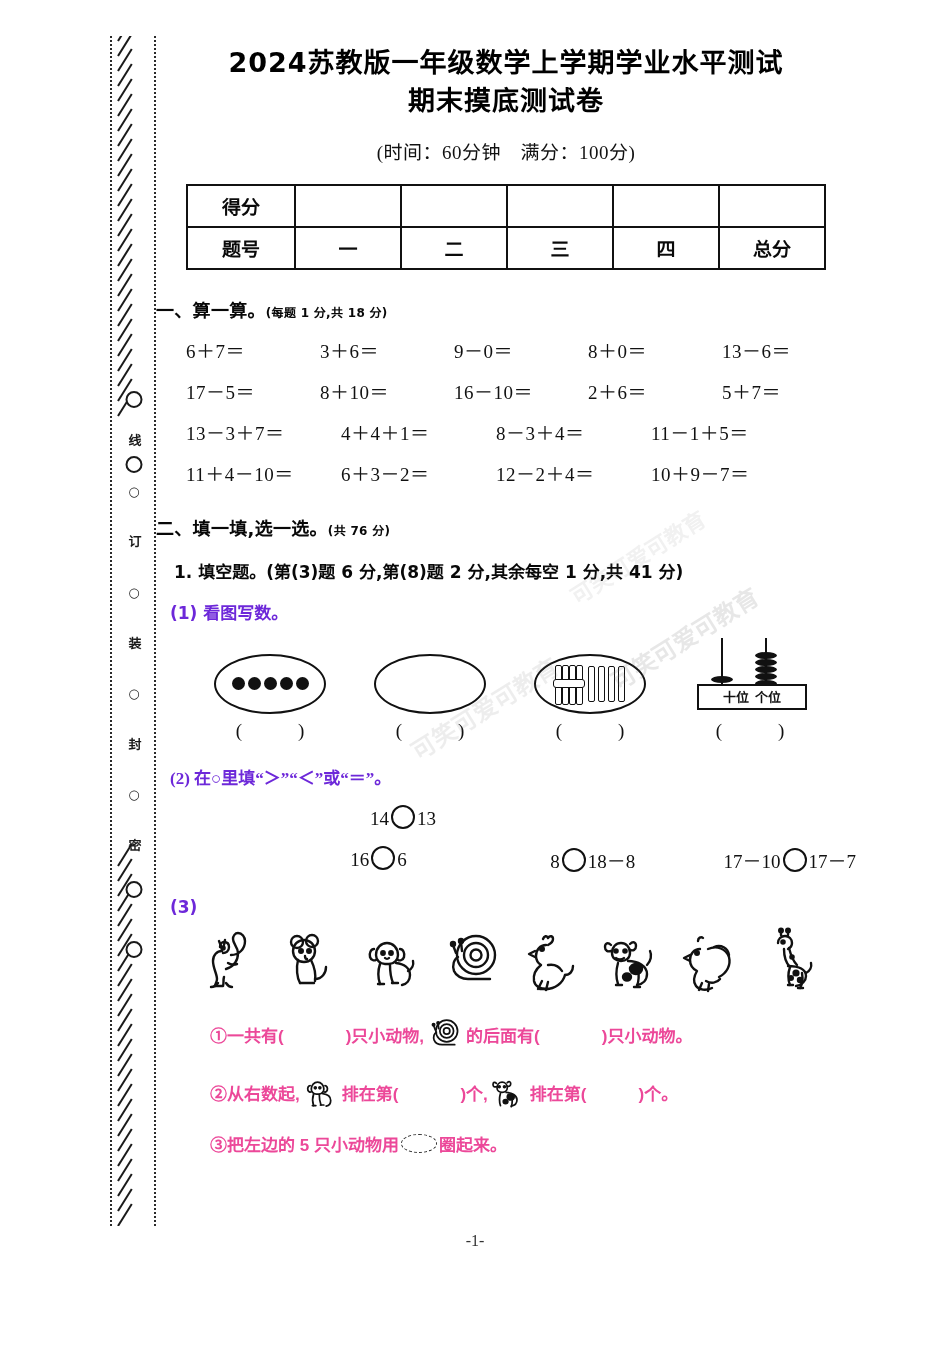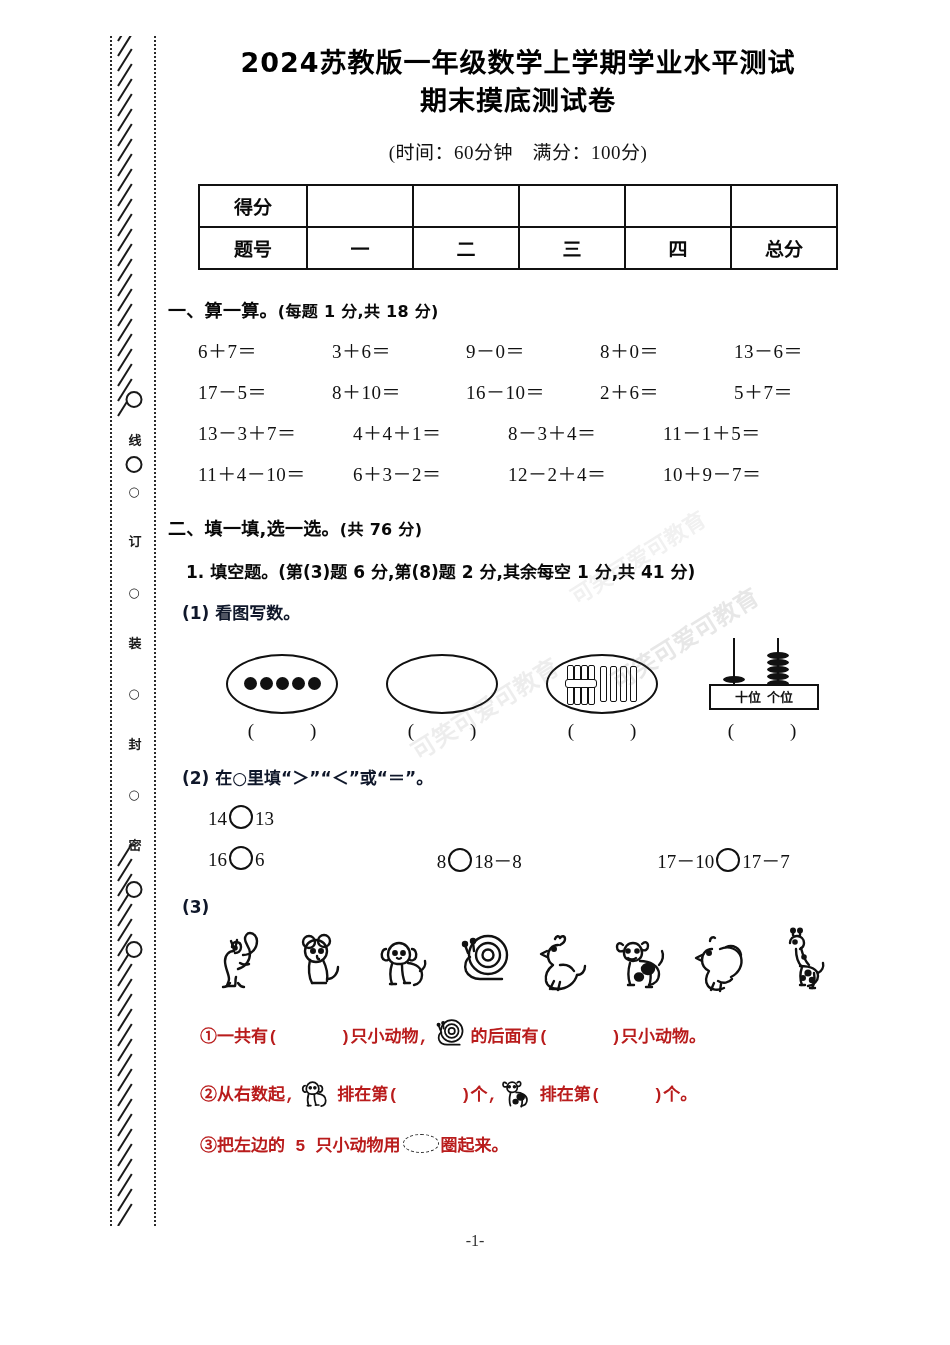--- a/index.html
+++ b/index.html
@@ -35,21 +35,21 @@
     font-size:13px;font-weight:700;letter-spacing:16px;
     color:#1a1a1a;white-space:nowrap;
   }
   .seal-o{
     position:absolute;left:50%;transform:translateX(-50%);
     width:13px;height:13px;border:2px solid #1a1a1a;border-radius:50%;
     background:#fff;
   }
 
   
-  .sheet{position:absolute;left:168px;top:0;width:700px;height:1118px;}
+  .sheet{position:absolute;left:156px;top:0;width:700px;height:1118px;}
 
   
   .title-wrap{position:relative;margin-top:44px;text-align:center;}
   .title-line{
     position:relative;display:block;
     font-family:"DejaVu Sans","Liberation Sans",sans-serif;
     font-weight:700;font-size:27px;letter-spacing:1px;color:#000;
     line-height:1.42;white-space:nowrap;
   }
   .title-line.l2{font-size:27px;}
@@ -79,30 +79,30 @@
     font-weight:700;font-size:19px;color:#0a0a0a;
   }
   .score-table td.lbl{width:104px;}
 
   
   .sec-head{
     margin:26px 0 0 0;
     font-family:"DejaVu Sans","Liberation Sans",sans-serif;
     font-weight:700;font-size:18px;color:#080808;letter-spacing:.3px;
   }
-  .sec-head .pts{font-weight:700;font-size:16px;}
+  .sec-head .pts{font-weight:700;font-size:12px;}
   .sub-head{
     margin:18px 0 0 18px;
     font-family:"DejaVu Sans","Liberation Sans",sans-serif;
     font-weight:700;font-size:17px;color:#080808;
   }
   .q-head{
     margin:16px 0 0 14px;
     font-family:"DejaVu Sans","Liberation Sans",sans-serif;
-    font-weight:700;font-size:17px;color:#0f172a;
+    font-weight:700;font-size:17px;color:#6d28d9;
   }
 
   
   .calc-row{display:flex;margin:14px 0 0 18px;}
   .calc-row.r5 .cell{width:140px;}
   .calc-row.r4 .cell{width:155px;}
   .cell{
     font-family:"Liberation Serif","DejaVu Serif",serif;
     font-size:19px;color:#111;white-space:nowrap;letter-spacing:.5px;
   }
@@ -153,40 +153,40 @@
   .ab-frame{
     position:absolute;left:6px;top:46px;width:106px;height:22px;
     border:2px solid #111;background:#fff;
     font-family:"DejaVu Sans","Liberation Sans",sans-serif;
     font-size:13px;font-weight:700;color:#111;
     display:flex;align-items:center;justify-content:center;gap:6px;
     letter-spacing:0px;
   }
 
   
-  .cmp-row{display:flex;margin:16px 0 0 18px;}
+  .cmp-row{display:flex;margin:16px 0 0 18px;text-align:right;}
   .cmp-cell{width:240px;white-space:nowrap;
     font-family:"Liberation Serif","DejaVu Serif",serif;font-size:19px;color:#111;}
   .cmp-cell:nth-child(1){padding-left:22px;}
   .cmp-cell:nth-child(2){padding-left:18px;}
   .cmp-cell:nth-child(3){padding-left:10px;}
   .circ{
     display:inline-block;width:20px;height:20px;border:2px solid #111;
     border-radius:50%;vertical-align:-4px;margin:0 2px;background:#fff;
   }
 
   
   .animals{display:flex;margin:10px 0 0 42px;align-items:flex-end;gap:10px;}
   .animal{width:70px;height:70px;}
   .animal svg{display:block;width:100%;height:100%;}
 
   .qline{
-    margin:18px 0 0 32px;
-    font-family:Liberation Mono, monospace;
-    font-weight:700;font-size:17px;color:#b91c1c;
+    margin:18px 0 0 54px;
+    font-family:Liberation Sans, sans-serif;
+    font-weight:700;font-size:17px;color:#ec4899;
     display:flex;align-items:center;white-space:nowrap;
   }
   .qline .blank{display:inline-block;width:62px;}
   .qline .blank.sm{width:52px;}
   .ico-inline{width:42px;height:40px;display:inline-block;vertical-align:middle;}
   .ico-inline svg{display:block;width:100%;height:100%;}
   .ico-oval{
     display:inline-block;width:34px;height:17px;border:1.6px dashed #333;
     border-radius:50%;vertical-align:-3px;margin:0 2px;background:#fff;
   }
@@ -412,21 +412,21 @@
           <span class="ab-bead" style="left:64px;top:42px;"></span>
           <span class="ab-frame">
             <span>十位</span>
             <span>个位</span>
           </span>
         </div>
         <div class="paren-plain" style="margin-top:10px;">(<span class="gap"></span>)</div>
       </div>
     </div>
 
-    <div class="q-head" style="margin-top:22px;">(2) 在○里填“＞”“＜”或“＝”。</div>
+    <div class="q-head" style="margin-top:22px;font-family:Liberation Serif, serif;">(2) 在○里填“＞”“＜”或“＝”。</div>
 
     <div class="cmp-row">
       <span class="cmp-cell"><span>14</span><span class="circ"></span><span>13</span></span>
     </div>
     <div class="cmp-row">
       <span class="cmp-cell"><span>16</span><span class="circ"></span><span>6</span></span>
       <span class="cmp-cell"><span>8</span><span class="circ"></span><span>18－8</span></span>
       <span class="cmp-cell"><span>17－10</span><span class="circ"></span><span>17－7</span></span>
     </div>
 

